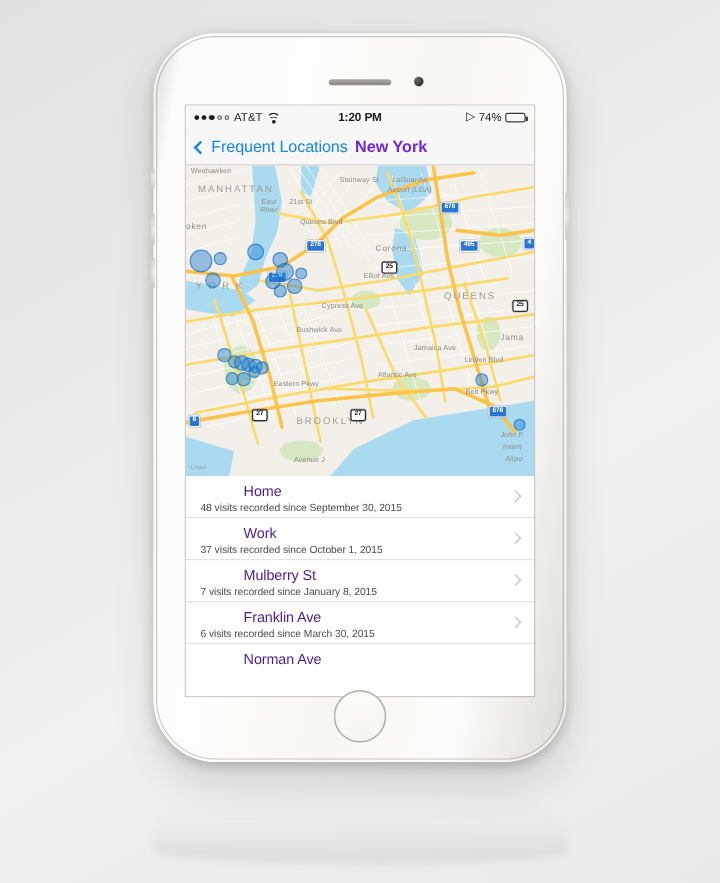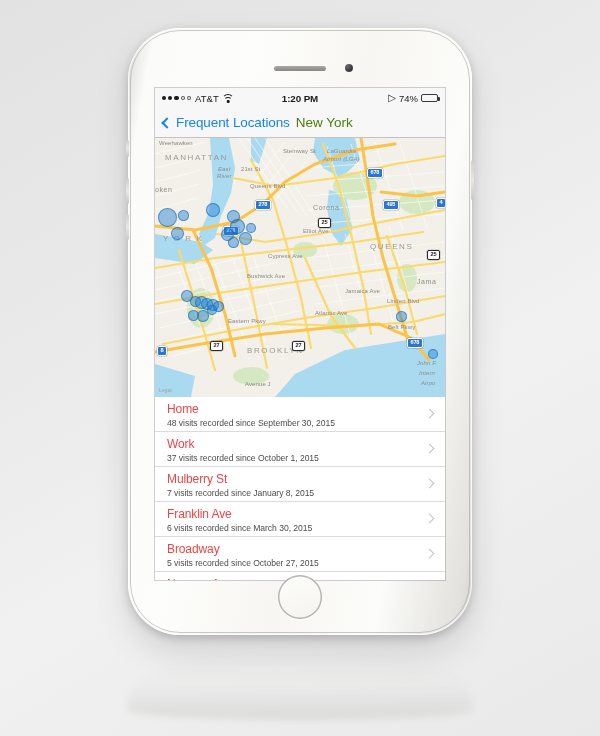--- a/index.html
+++ b/index.html
@@ -98,21 +98,21 @@
   .navbar {
     height:30px; background:#f7f7f7;
     border-bottom:.5px solid #c3c3c5;
     display:flex; align-items:center; padding:0 8px;
   }
   .back-chevron {
     width:8px; height:8px; border-left:2.1px solid #1586e8; border-bottom:2.1px solid #1586e8;
     transform:rotate(45deg); margin-right:5px; flex:0 0 auto;
   }
   .back-label { color:#1586e8; font-size:13.5px; letter-spacing:-.1px; white-space:nowrap; }
-  .nav-title { color:#4d7c0f; font-size:13.5px; font-weight:normal; margin-left:6px; white-space:nowrap; }
+  .nav-title { color:#6d28d9; font-size:13.5px; font-weight:bold; margin-left:6px; white-space:nowrap; }
 
   
   .map {
     position:relative; height:259px; overflow:hidden;
     background:#f3f0e9;
   }
   .map svg { position:absolute; inset:0; width:100%; height:100%; display:block; }
   .maplbl {
     position:absolute; font-size:6px; color:#8a8a86;
     white-space:nowrap; pointer-events:none; letter-spacing:.1px;
@@ -137,21 +137,21 @@
     box-shadow:inset 0 0 0 1px rgba(20,100,180,.55);
   }
 
   
   .list { background:#fff; }
   .row {
     position:relative; height:35px; padding:5px 10px 0 12px;
     border-bottom:.5px solid #dcdcdc; background:#fff;
   }
   .row:last-child { border-bottom:none; }
-  .row-title { font-size:12px; color:#ef4444; letter-spacing:-.1px; line-height:14px; }
+  .row-title { font-size:12px; color:#4c1d95; letter-spacing:-.1px; line-height:14px;margin-left:36px; }
   .row-sub   { font-size:8.6px; color:#4c4c4e; margin-top:2px; letter-spacing:-.05px; }
   .row-chev {
     position:absolute; right:12px; top:50%; margin-top:-4.5px;
     width:7px; height:7px; border-top:1.6px solid #c2c2c4; border-right:1.6px solid #c2c2c4;
     transform:rotate(45deg);
   }
 
   
   #reflection {
     position:absolute; left:128px; top:650px; width:344px; height:70px;
@@ -347,25 +347,20 @@
           <div class="row-title">Mulberry St</div>
           <div class="row-sub">7 visits recorded since January 8, 2015</div>
           <div class="row-chev"></div>
         </div>
         <div class="row">
           <div class="row-title">Franklin Ave</div>
           <div class="row-sub">6 visits recorded since March 30, 2015</div>
           <div class="row-chev"></div>
         </div>
         <div class="row">
-          <div class="row-title">Broadway</div>
-          <div class="row-sub">5 visits recorded since October 27, 2015</div>
-          <div class="row-chev"></div>
-        </div>
-        <div class="row">
           <div class="row-title">Norman Ave</div>
         </div>
       </div>
   </div>
 
   <div class="home-btn"></div>
 </div>
 
 <div id="reflection"></div>
 

